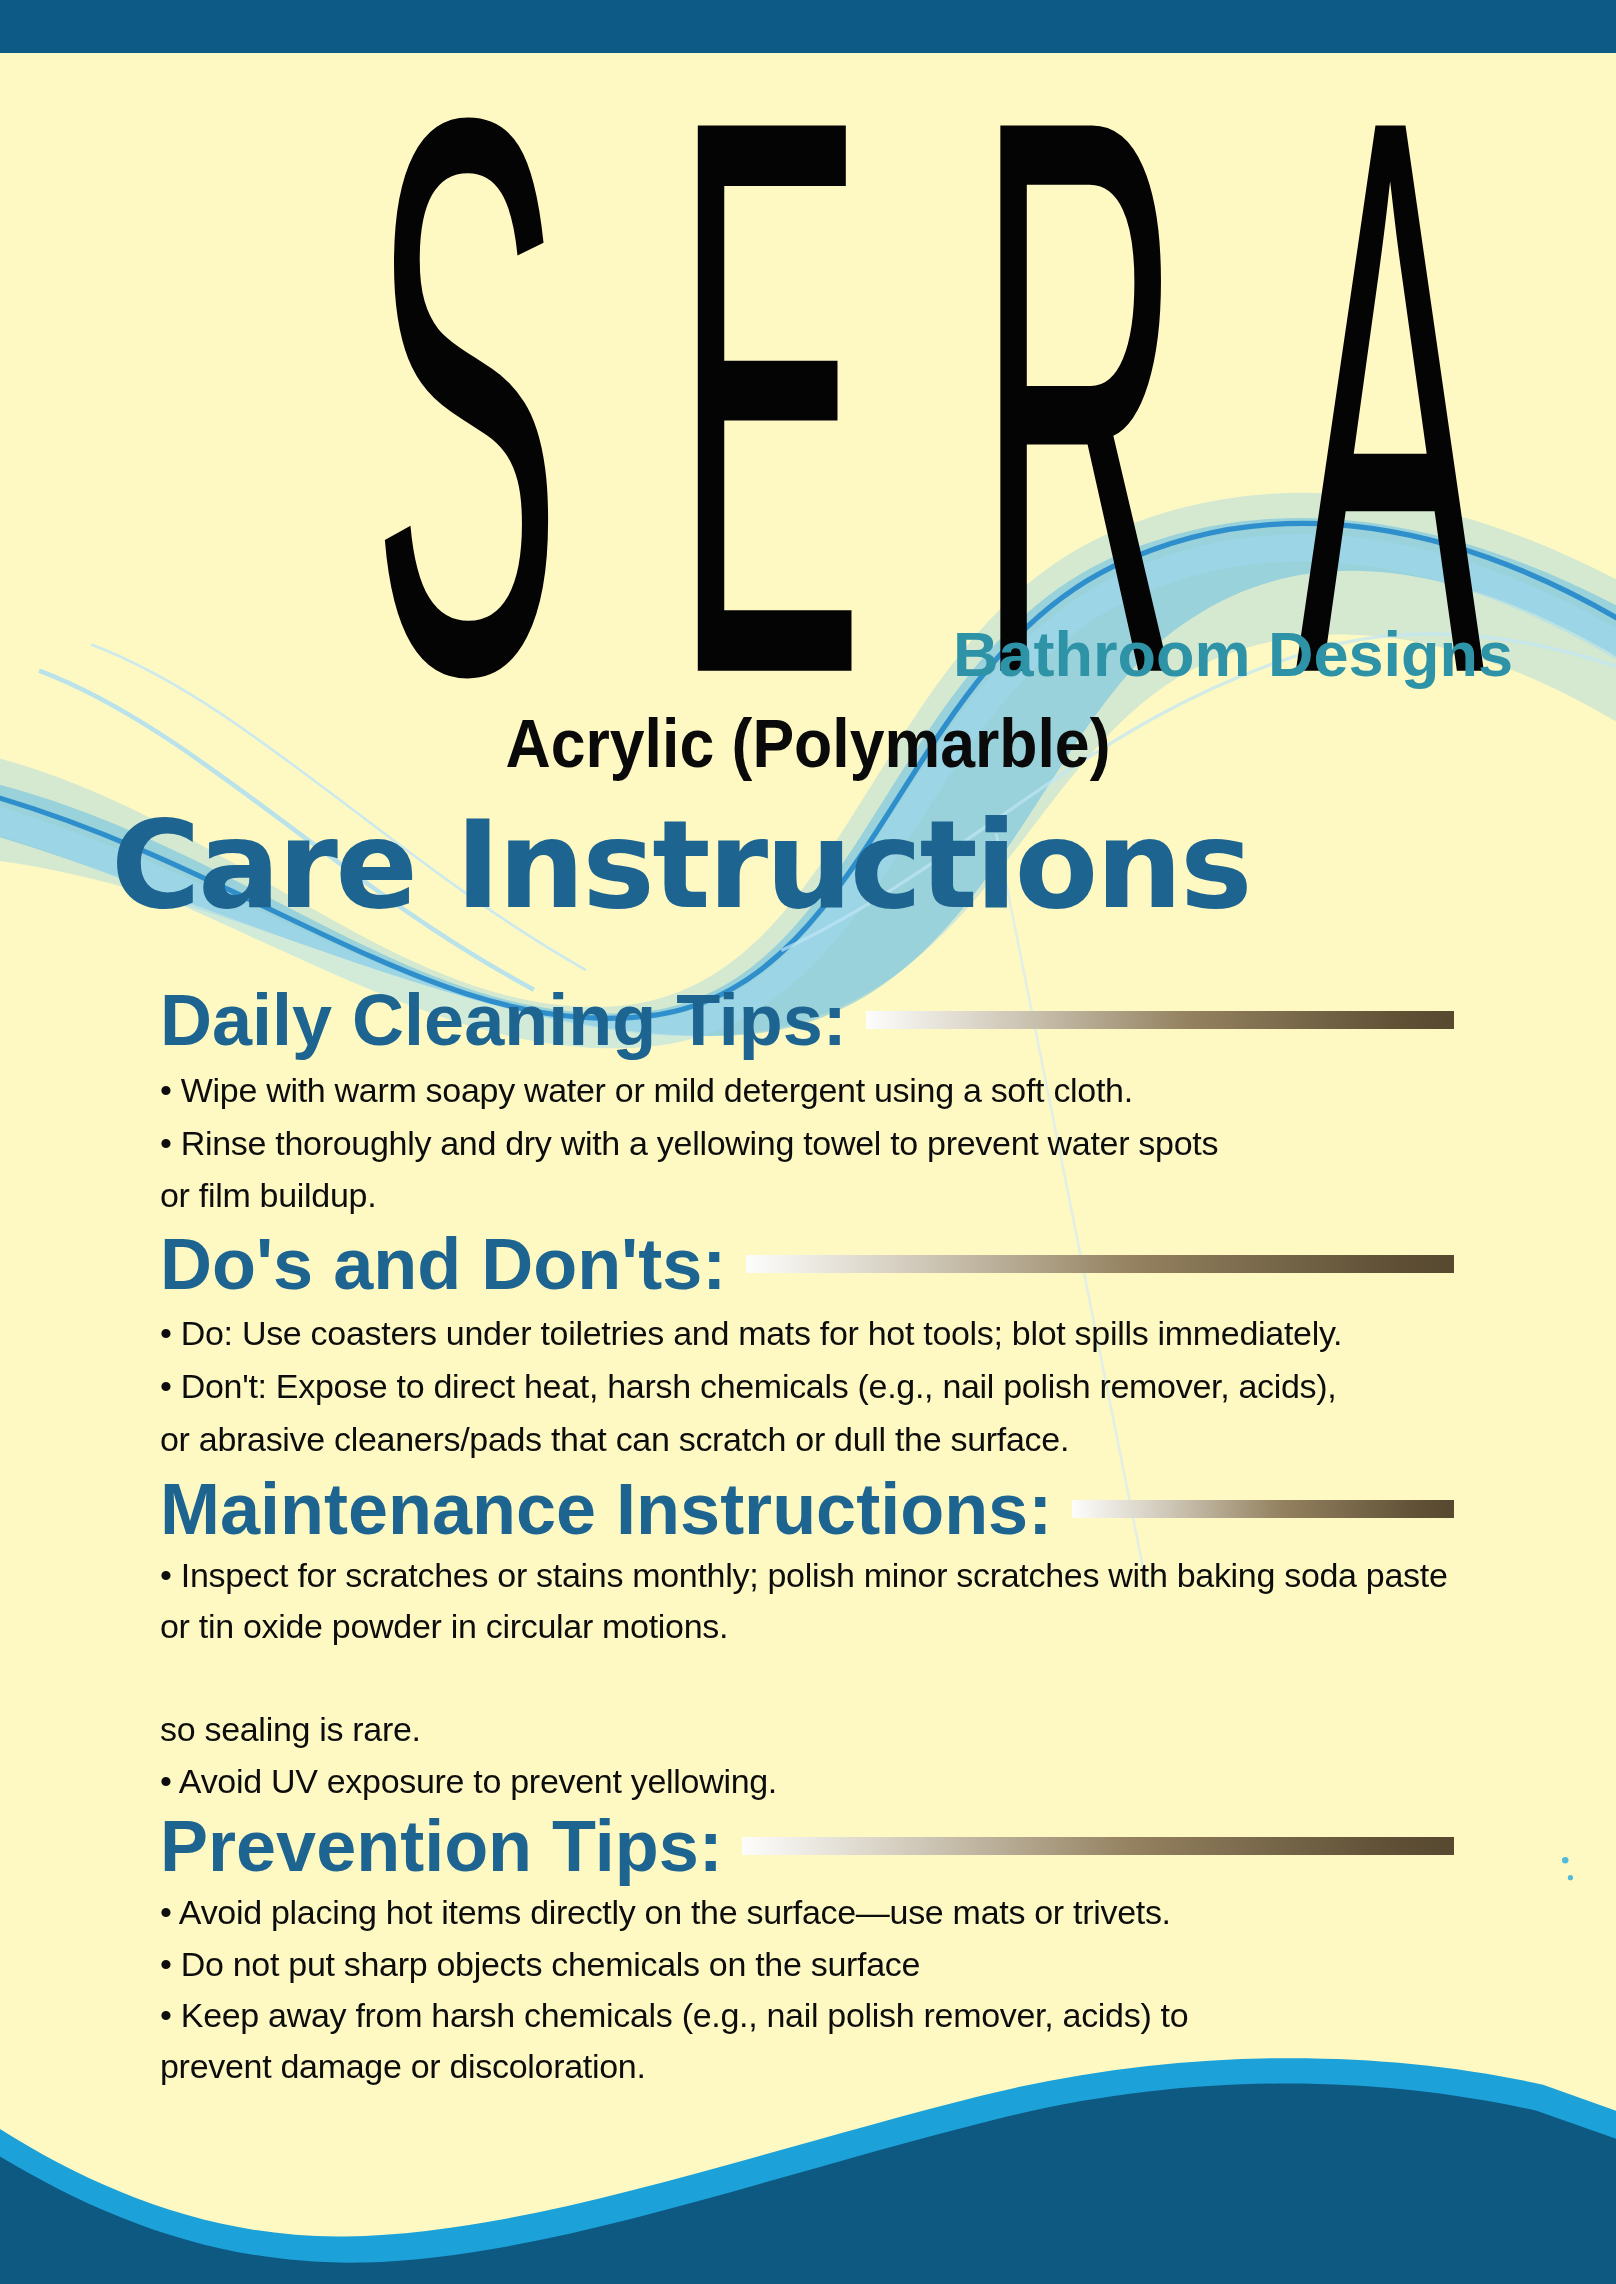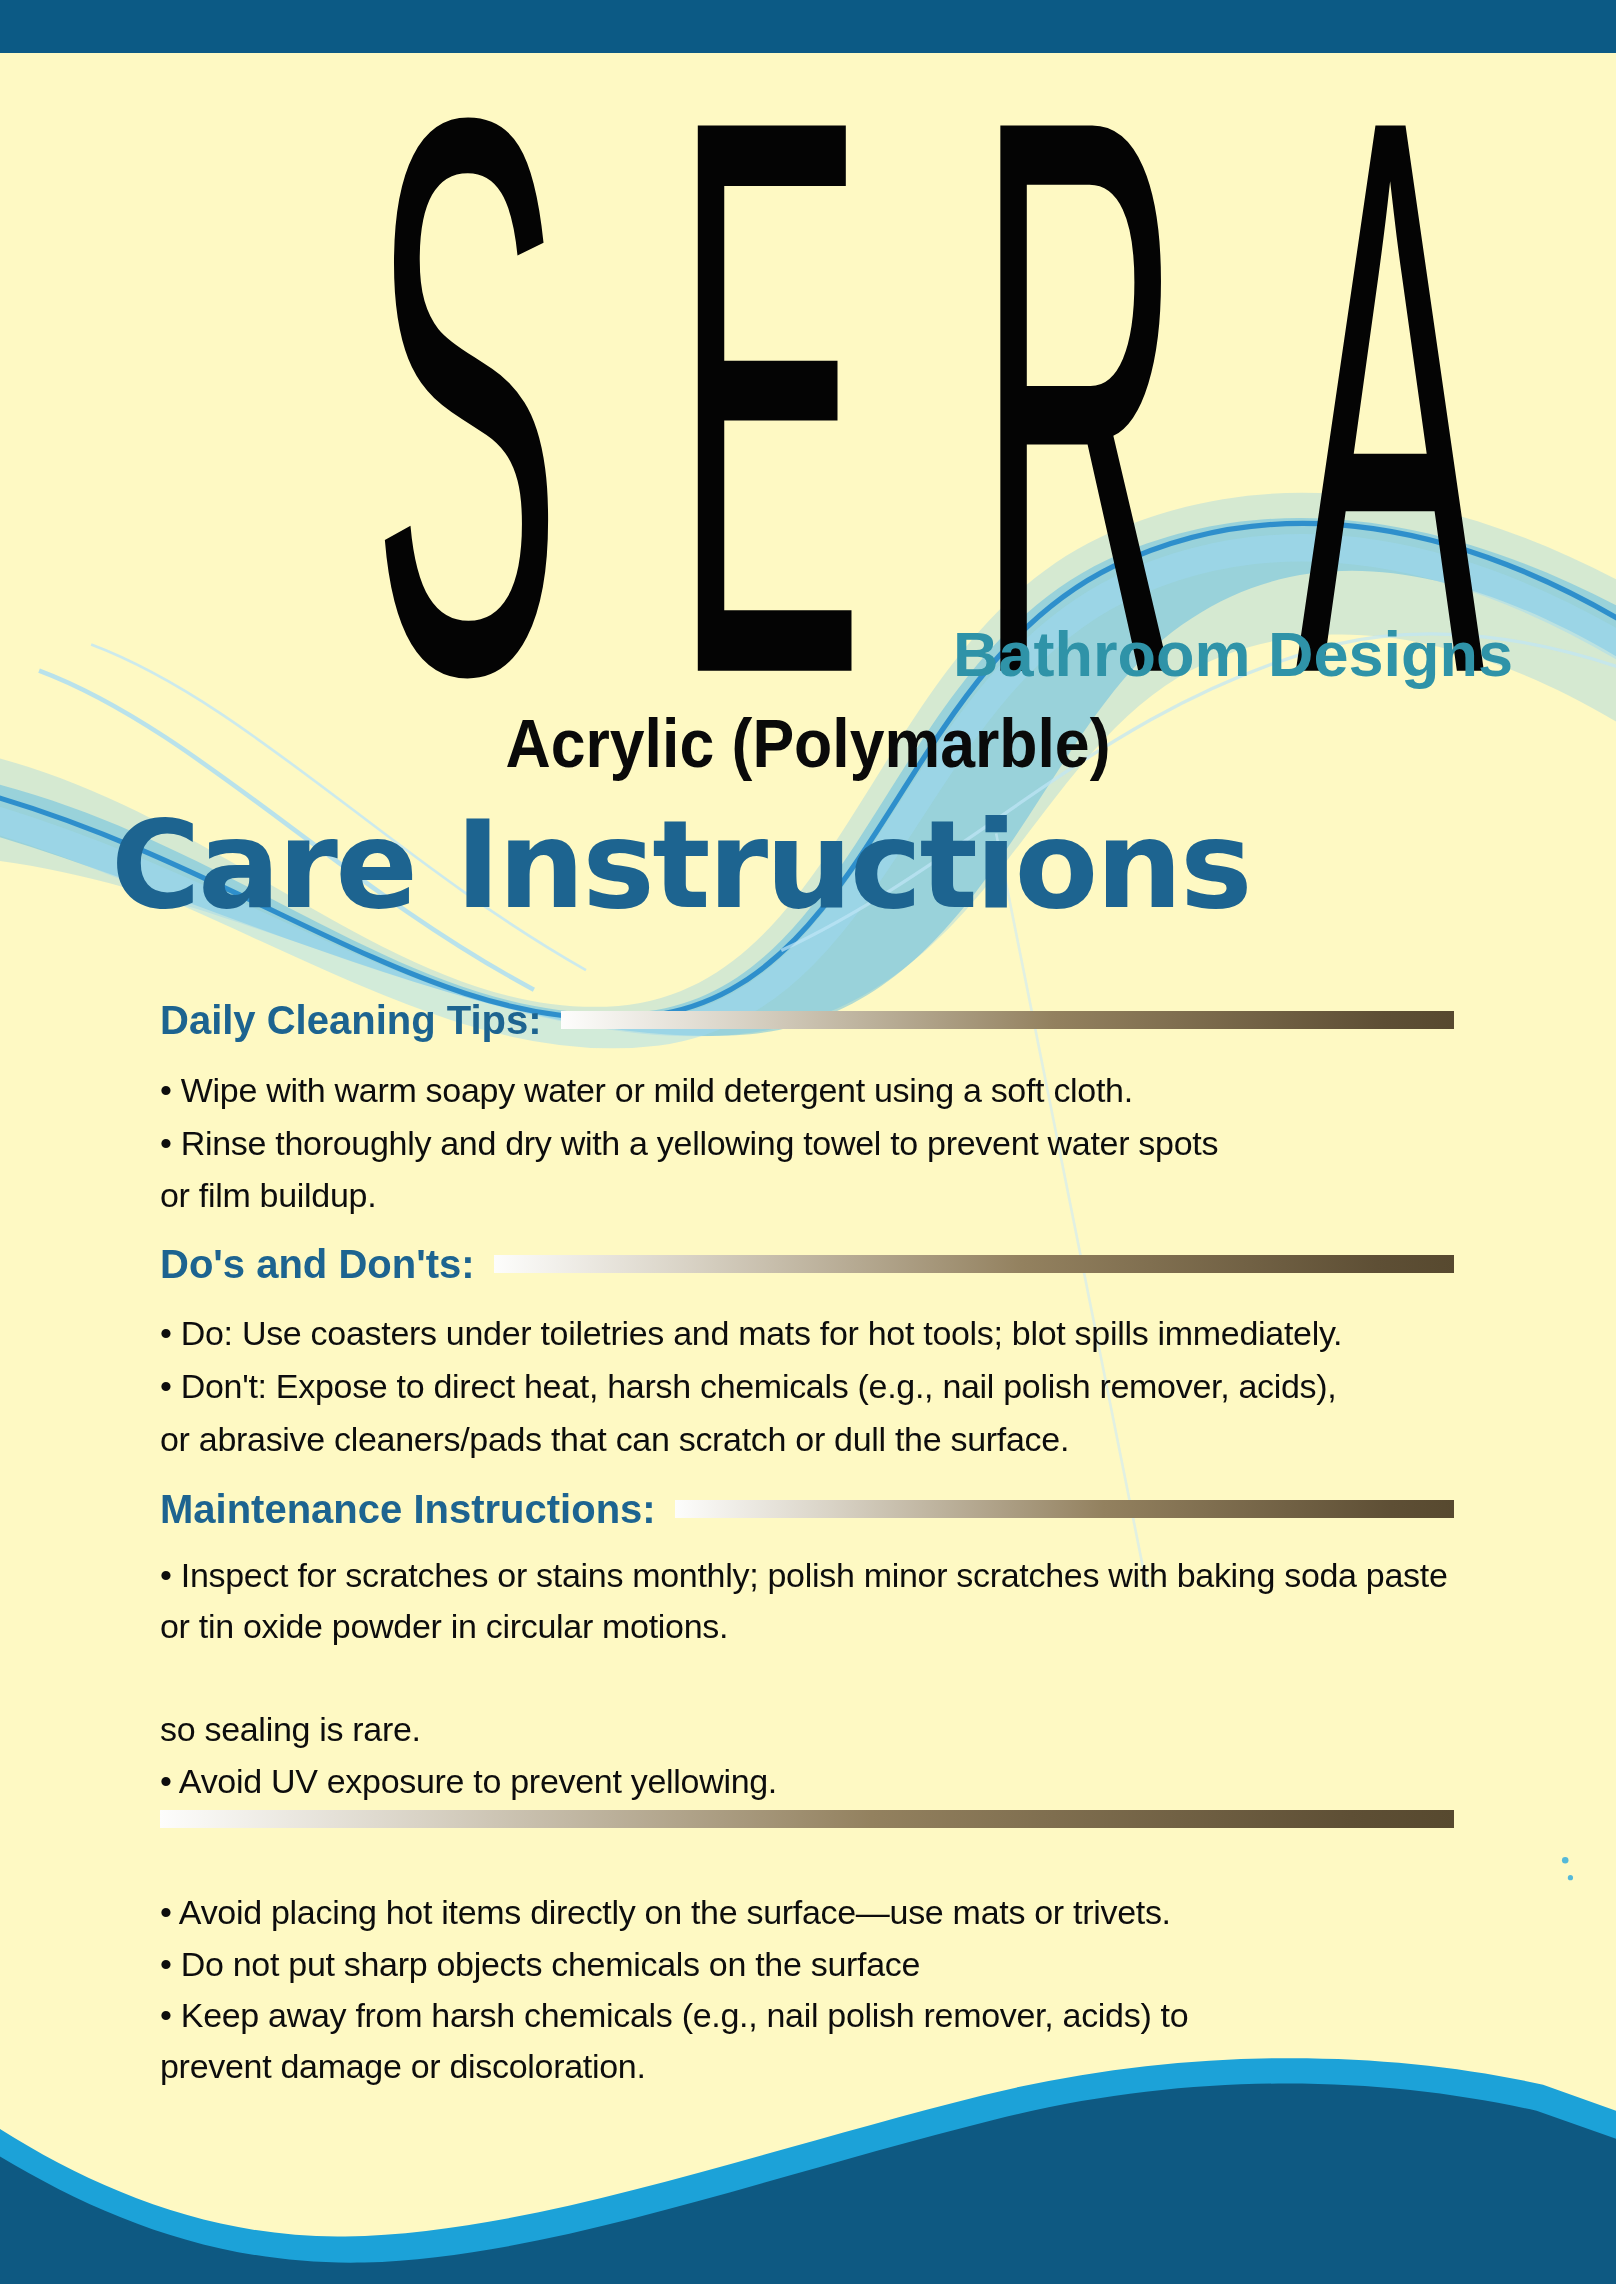--- a/index.html
+++ b/index.html
@@ -50,21 +50,21 @@
     letter-spacing:-2.6px;
     color:#1d6490;z-index:2;white-space:nowrap;
     line-height:1.08;
   }
   .hrow{
     position:absolute;left:160px;right:162px;
     display:flex;align-items:center;gap:19.5px;
     z-index:2;
   }
   .hrow h2{
-    margin:0;font-size:40px;font-weight:700;
+    margin:0;font-size:72px;font-weight:700;
     color:#1d6490;white-space:nowrap;line-height:72px;
   }
   .grad-bar{
     flex:1;height:17.6px;
     background:linear-gradient(to right,#fdfdfc 0%,#d9d3c6 20%,#93815f 55%,#5e4f35 92%,#57492f 100%);
   }
   .bline{
     position:absolute;left:160px;
     font-size:34px;letter-spacing:-0.3px;
     color:#0d0d0d;line-height:1.3;
@@ -126,20 +126,21 @@
   <div class="hrow" style="top:1473px">
     <h2>Maintenance Instructions:</h2>
     <div class="grad-bar"></div>
   </div>
   <div class="bline" style="top:1553px">• Inspect for scratches or stains monthly; polish minor scratches with baking soda paste</div>
   <div class="bline" style="top:1604px">or tin oxide powder in circular motions.</div>
   <div class="bline" style="top:1707px">so sealing is rare.</div>
   <div class="bline" style="top:1759px">• Avoid UV exposure to prevent yellowing.</div>
 
   <div class="hrow" style="top:1810px">
+    <h2>Prevention Tips:</h2>
     <div class="grad-bar"></div>
   </div>
   <div class="bline" style="top:1890px">• Avoid placing hot items directly on the surface—use mats or trivets.</div>
   <div class="bline" style="top:1942px">• Do not put sharp objects chemicals on the surface</div>
   <div class="bline" style="top:1993px">• Keep away from harsh chemicals (e.g., nail polish remover, acids) to</div>
   <div class="bline" style="top:2044px">prevent damage or discoloration.</div>
 
 </div>
 
 

